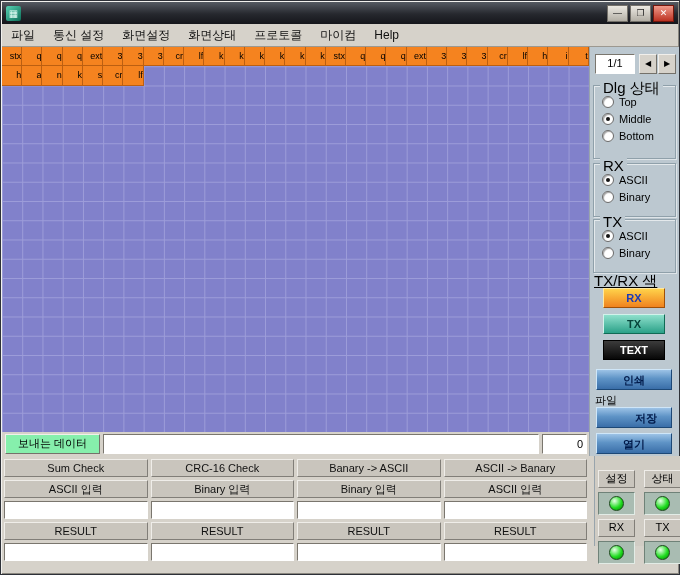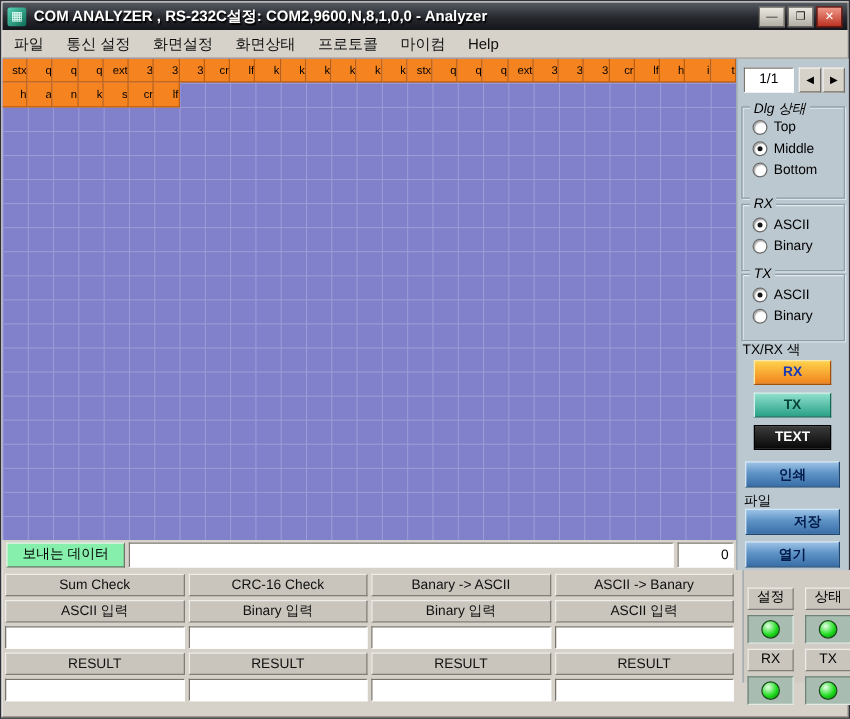--- a/index.html
+++ b/index.html
@@ -77,30 +77,30 @@
   .pager-btn { position:absolute; top:7px; width:16px; height:18px; background:#d6d2ca;
                border:1px solid; border-color:#f1efeb #74716a #74716a #f1efeb;
                text-align:center; line-height:17px; font-size:8px; color:#000; }
   .pager-btn.prev { left:49px; } .pager-btn.next { left:68px; }
 
   .groupbox { position:absolute; left:3px; width:81px; border:1px solid #8fa0aa;
               box-shadow: inset 1px 1px 0 rgba(255,255,255,.6), 1px 1px 0 rgba(255,255,255,.5); }
   .groupbox.dlg { top:38px; height:72px; }
   .groupbox.rx  { top:116px; height:52px; }
   .groupbox.tx  { top:172px; height:52px; }
-  .gb-label { position:absolute; top:-7px; left:6px; background:#bcc8d0; padding:0 3px; font-size:11px;font-style:italic; }
+  .gb-label { position:absolute; top:-7px; left:6px; background:#bcc8d0; padding:0 3px; font-size:15px; }
   .gb-options { padding:9px 4px 2px 8px; display:flex; flex-direction:column; gap:4px; }
   .radio-row { display:flex; align-items:center; gap:5px; height:13px; }
   .radio { width:10px; height:10px; border-radius:50%; background:#fff; border:1px solid #6a6a6a;
            box-shadow: inset 1px 1px 1px rgba(0,0,0,.35); position:relative; flex:none; }
   .radio.selected::after { content:""; position:absolute; left:3px; top:3px; width:4px; height:4px;
            border-radius:50%; background:#141414; }
   .radio-label { font-size:11px; }
 
-  .txrx-label { position:absolute; top:225px; left:4px; font-size:11px; }
+  .txrx-label { position:absolute; top:225px; left:4px; font-size:15px;text-decoration:underline; }
   .color-btn { position:absolute; left:13px; width:62px; height:20px; text-align:center;
                line-height:19px; font-size:11px; font-weight:bold; box-sizing:border-box; }
   .color-btn.orange { background:linear-gradient(180deg,#ffd24a,#f0821e); color:#1a3ab8;
                border:1px solid; border-color:#ffe9a0 #a05008 #a05008 #ffe9a0; }
   .color-btn.teal { background:linear-gradient(180deg,#8fe0cc,#2aa188); color:#06443a;
                border:1px solid; border-color:#d2f2ea #0f6a54 #0f6a54 #d2f2ea; }
   .color-btn.black { background:linear-gradient(180deg,#3c3c3c,#070707); color:#fff;
                border:1px solid #000; }
 
   .blue-btn { position:absolute; left:6px; width:76px; height:21px; text-align:center;
@@ -123,21 +123,20 @@
               display:flex; align-items:center; justify-content:center; }
   .led { width:13px; height:13px; border-radius:50%; border:1px solid #1a4a1a; }
 </style>
 </head>
 <body>
 
 <div id="window">
 
   <div class="titlebar">
     <div class="app-icon">▦</div>
-    <div class="title-text">COM ANALYZER , RS-232C설정: COM2,9600,N,8,1,0,0  - Analyzer</div>
     <div class="win-btns">
       <div class="win-btn">—</div>
       <div class="win-btn">❐</div>
       <div class="win-btn close">✕</div>
     </div>
   </div>
 
   <div class="menubar">
       <div class="menu-item">파일</div>
       <div class="menu-item">통신 설정</div>

